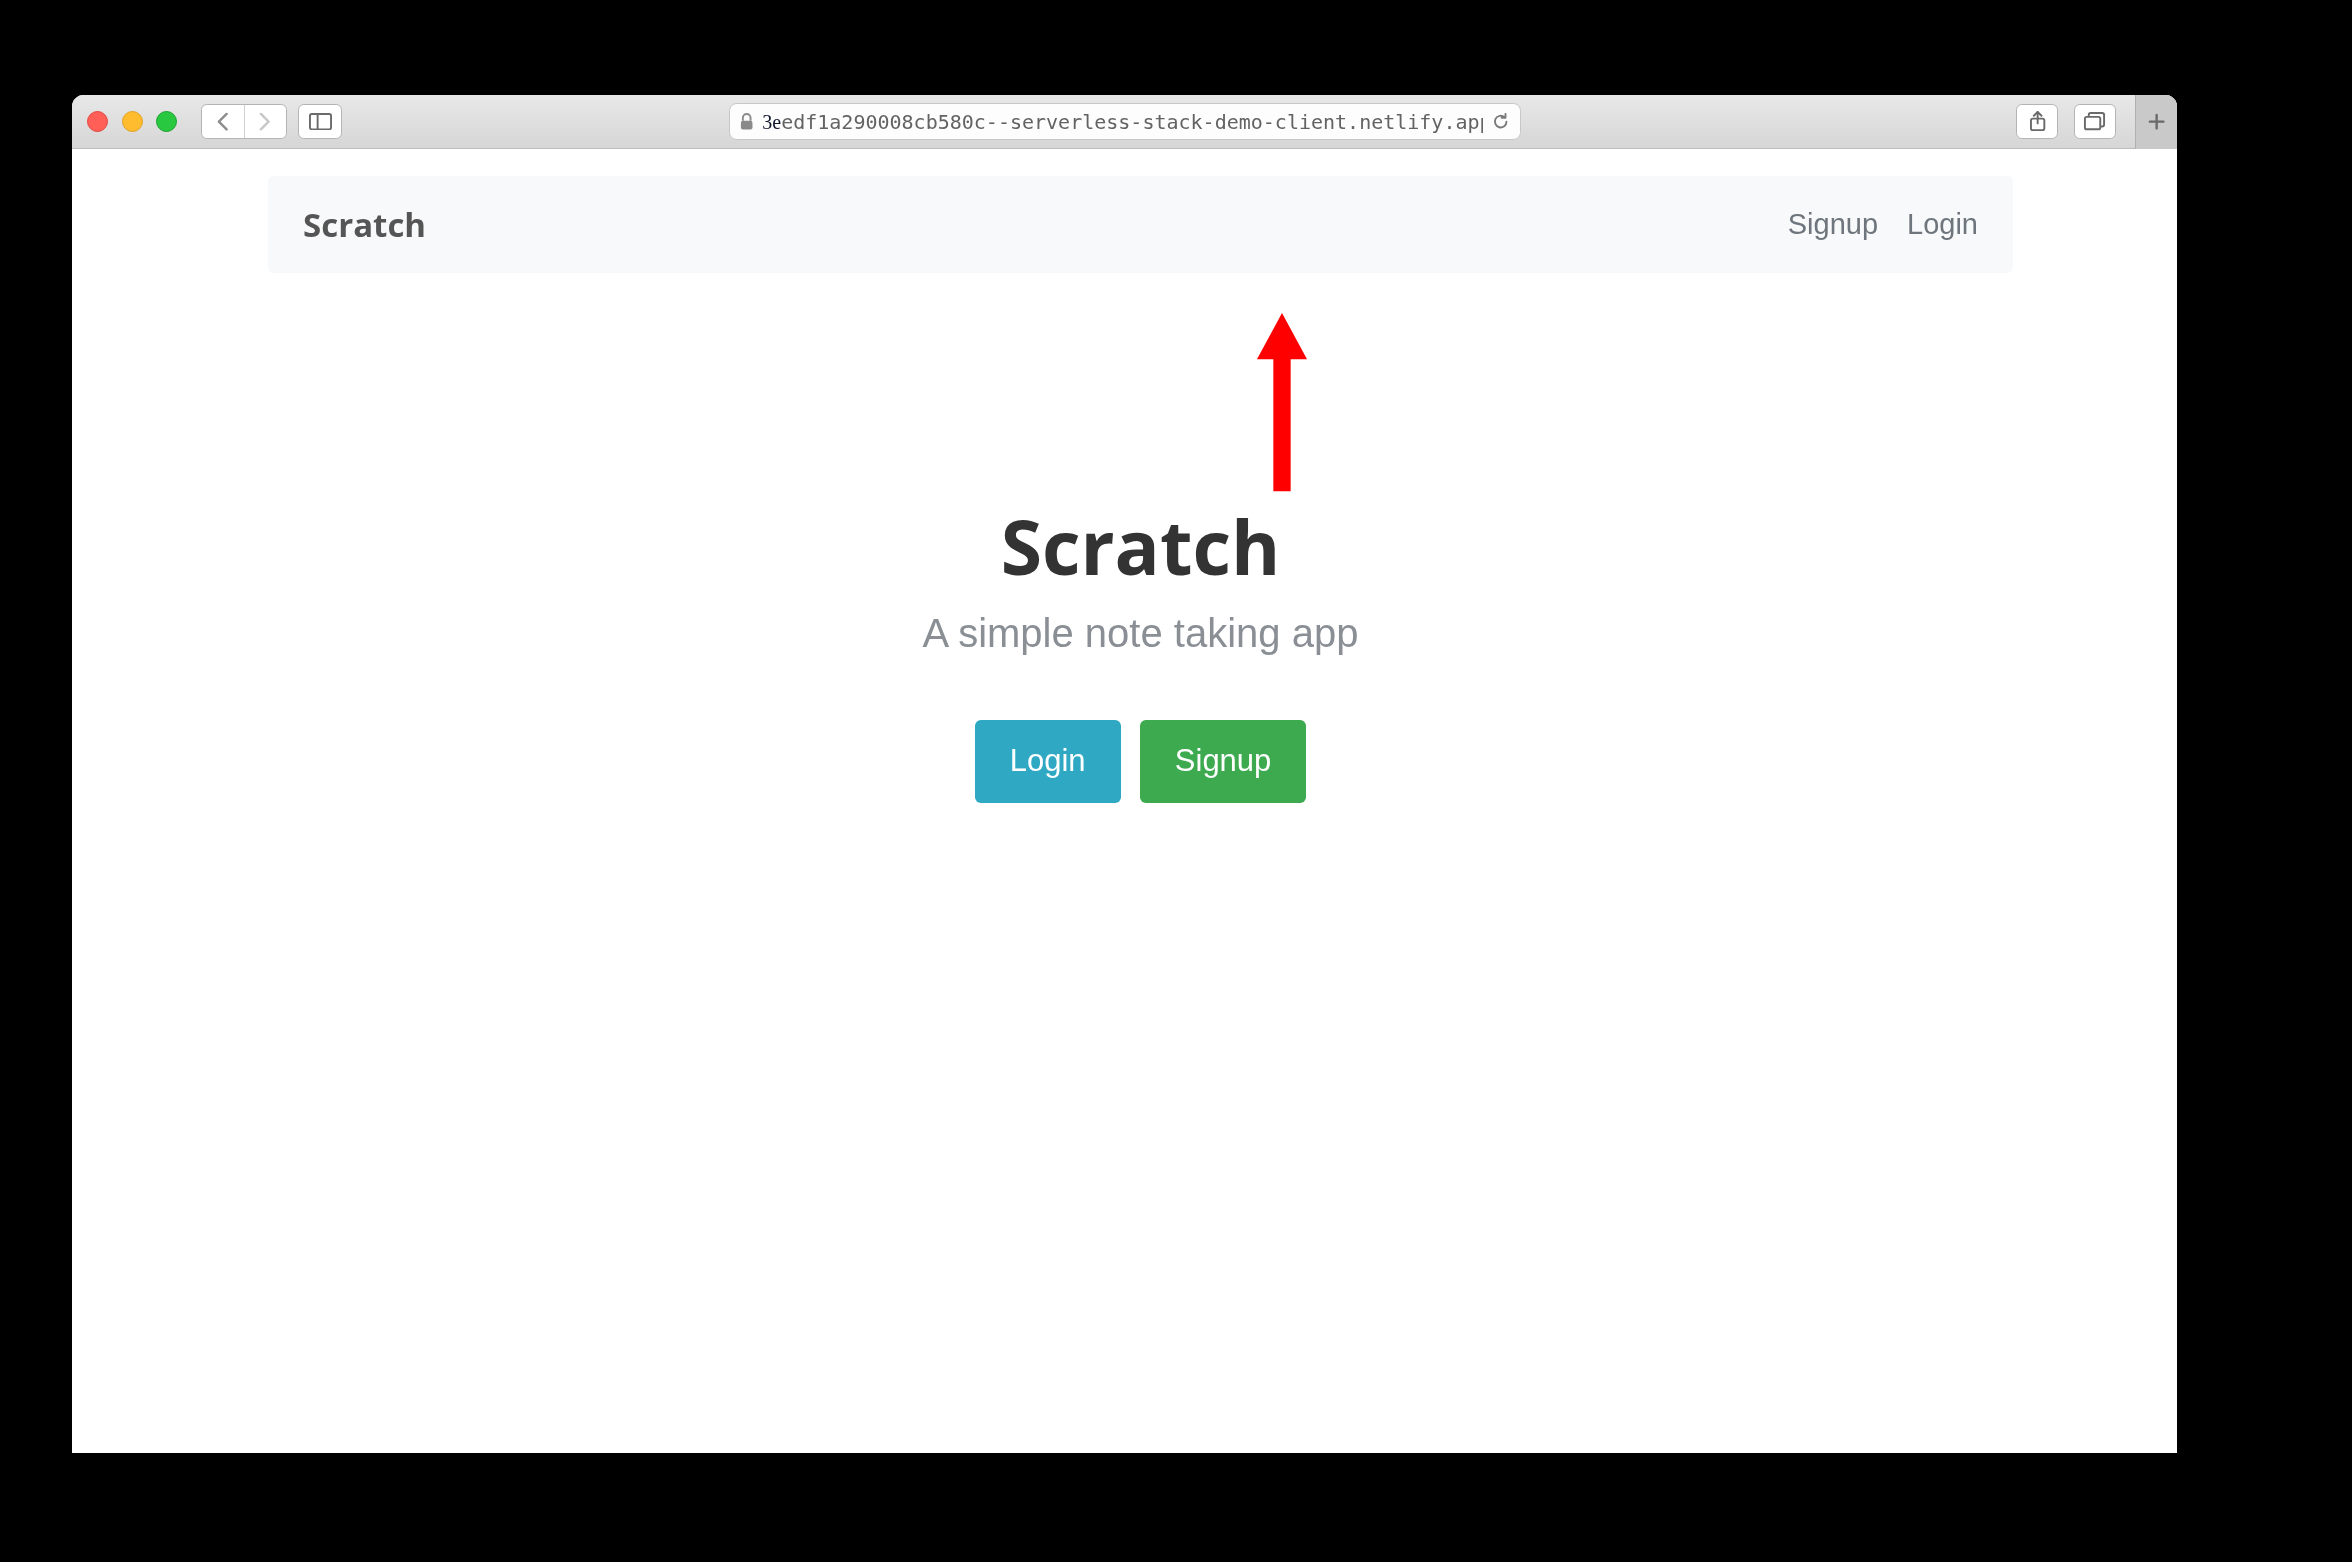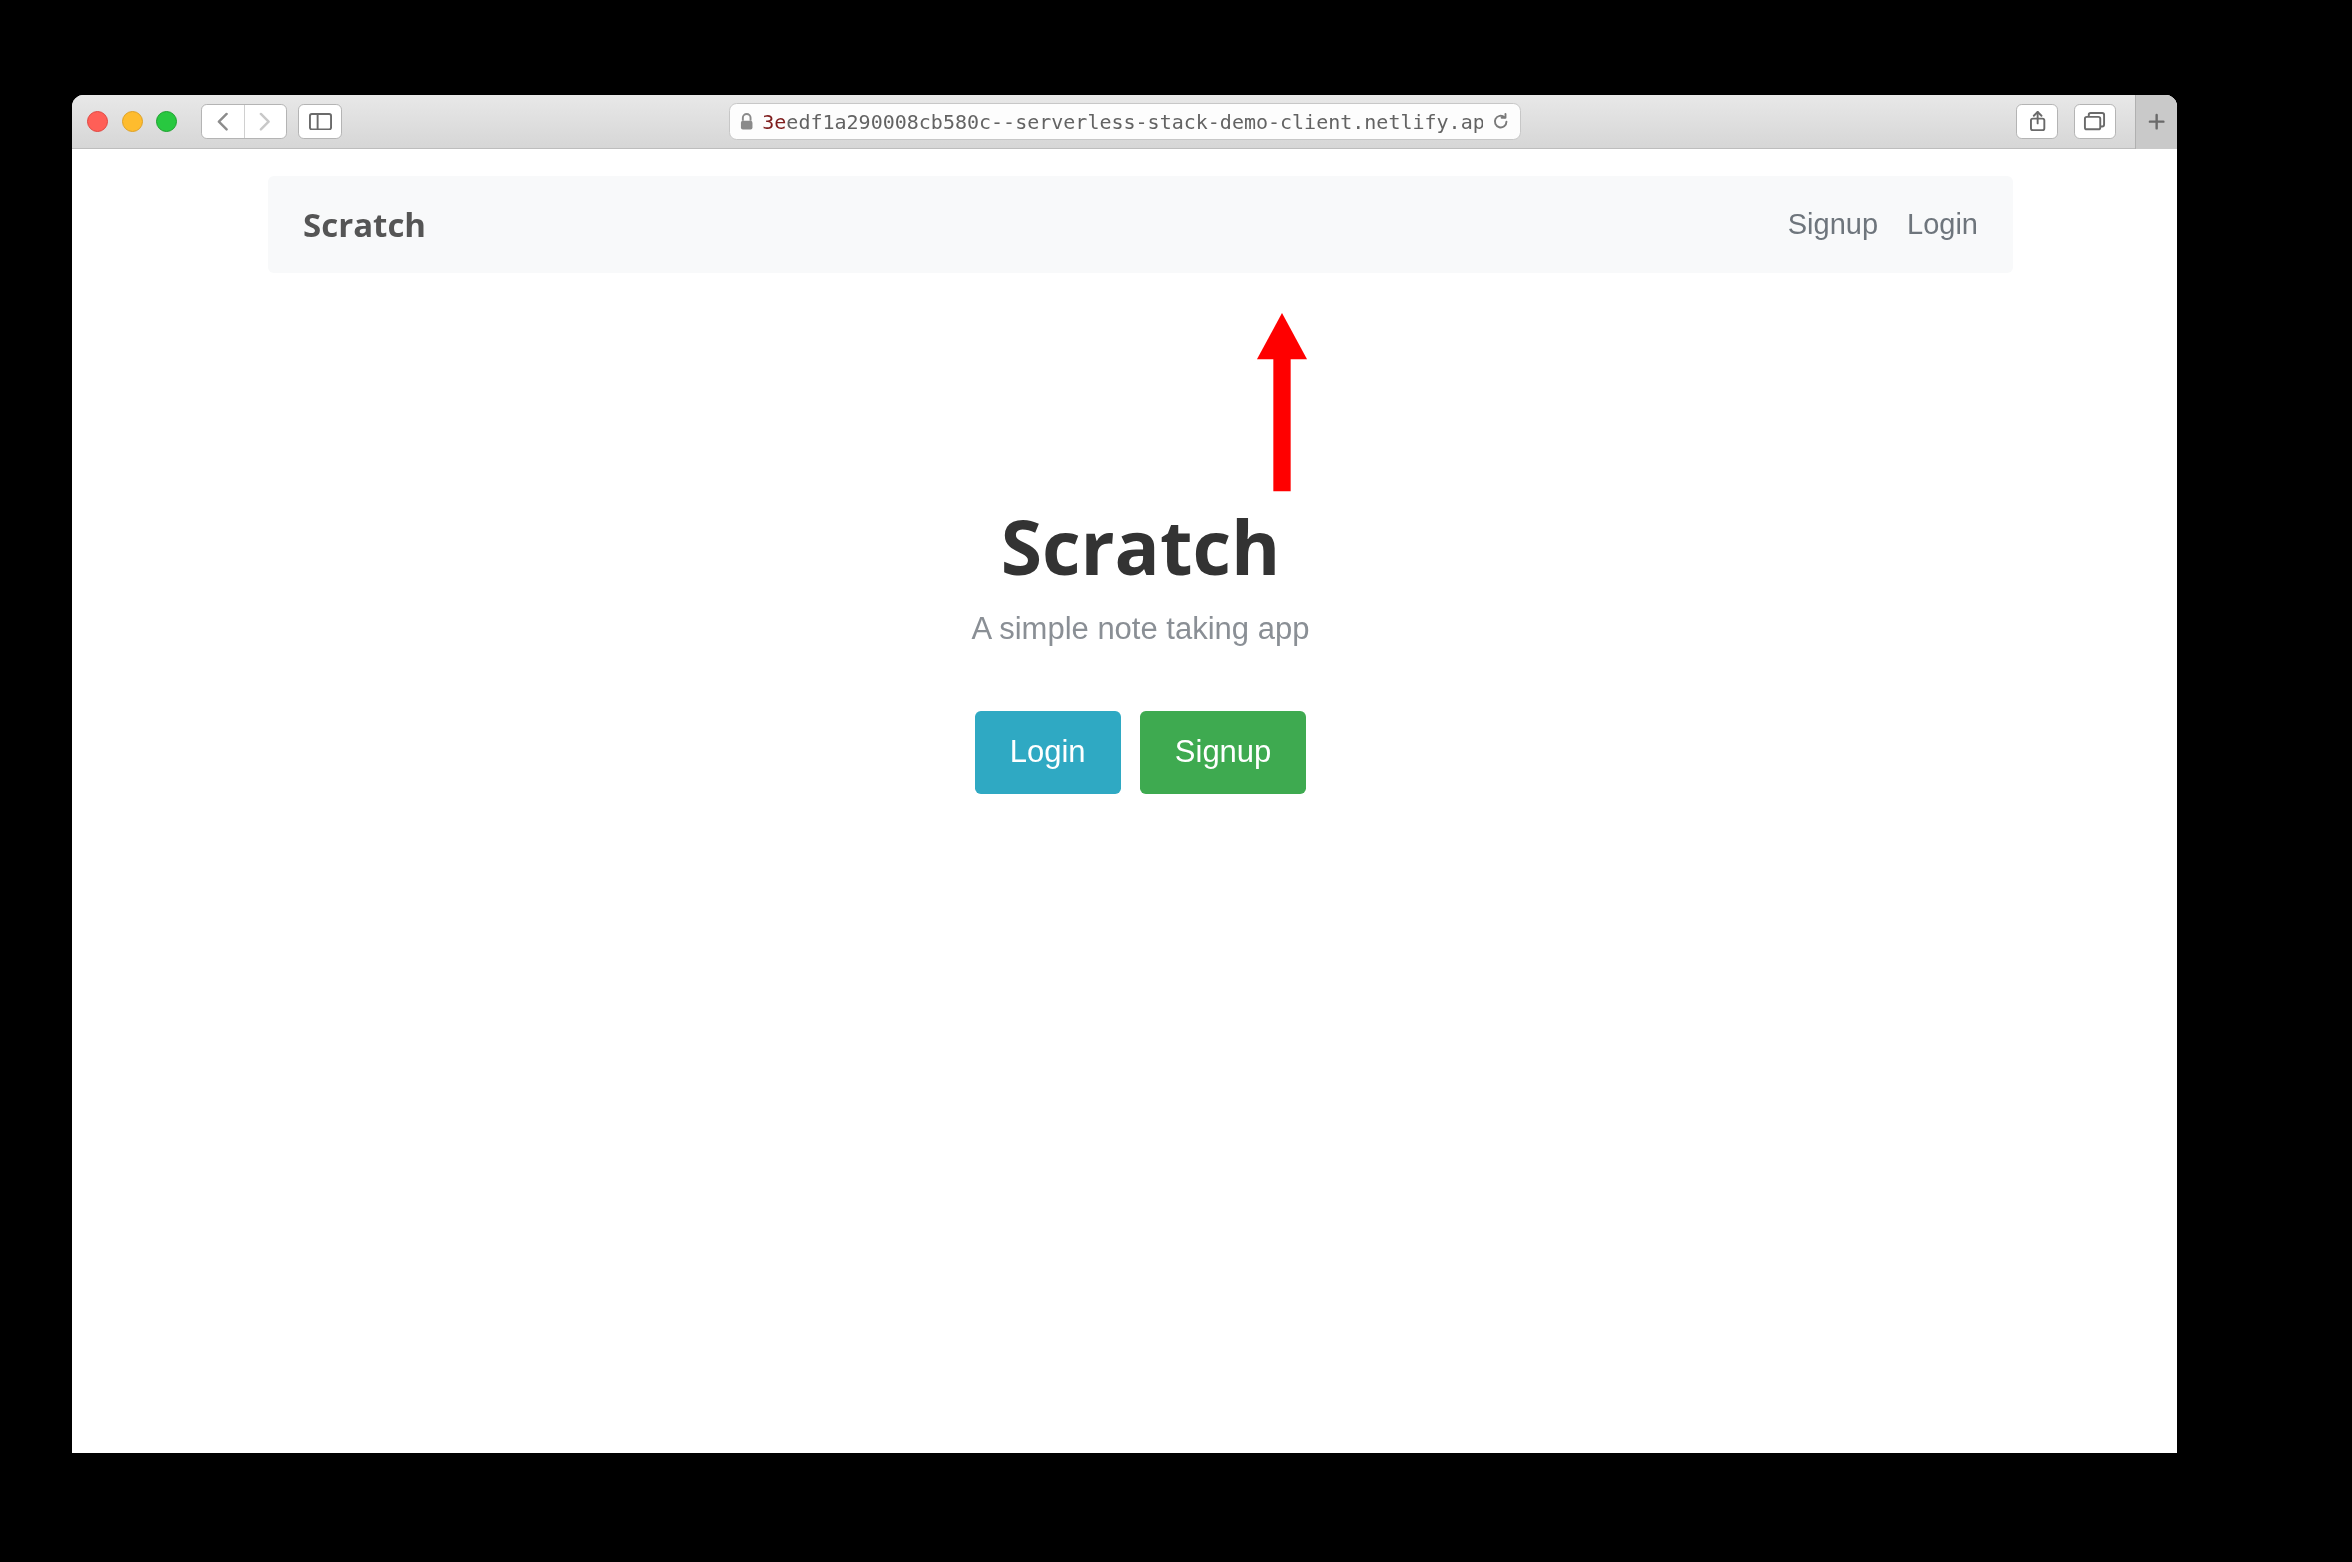--- a/index.html
+++ b/index.html
@@ -67,21 +67,21 @@
       border: 1px solid #c7c7c7;
       border-radius: 7.7px;
       display: flex;
       align-items: center;
       padding: 0 9.7px;
       color: #6f6f6f;
       font-size: 21px;
     }
     .address-wrap .lock { color: #8a8a8a; margin-right: 7.7px; display:flex; align-items:center;}
     .address-text { flex: 1; text-align: center; font-family: ui-monospace, Menlo, monospace; letter-spacing: 0; font-size: 20px; color: #636363; white-space: nowrap; overflow: hidden;}
-    .address-text .dim { color: #7f1d1d; }
+    .address-text .dim { color: #0f172a; font-family: Liberation Serif, serif; }
     .reload-btn { color: #7a7a7a; display:flex; align-items:center; margin-left:7.7px;}
     .right-controls { margin-left: auto; display: flex; align-items: center; gap: 15.4px; }
     .top-btn {
       width: 42px; height: 35px;
       background: #fff;
       border: 1px solid #b4b4b4;
       border-radius: 5.8px;
       display: flex; align-items: center; justify-content: center;
       color: #6a6a6a;
     }
@@ -114,21 +114,21 @@
     .nav-link { color: #6e757c; font-size: 29px; }
     .hero { text-align: center; margin-top: 222px; }
     .hero-title {
       font-family: "Open Sans", -apple-system, sans-serif;
       font-weight: 700;
       font-size: 75px;
       color: #333;
     }
     .hero-sub {
       margin-top: 13.5px;
-      font-size: 31px;
+      font-size: 40px;
       color: #8a8f95;
     }
     .hero-buttons {
       margin-top: 64px;
       display: flex;
       justify-content: center;
       gap: 19.3px;
     }
     .btn {
       height: 83px;

